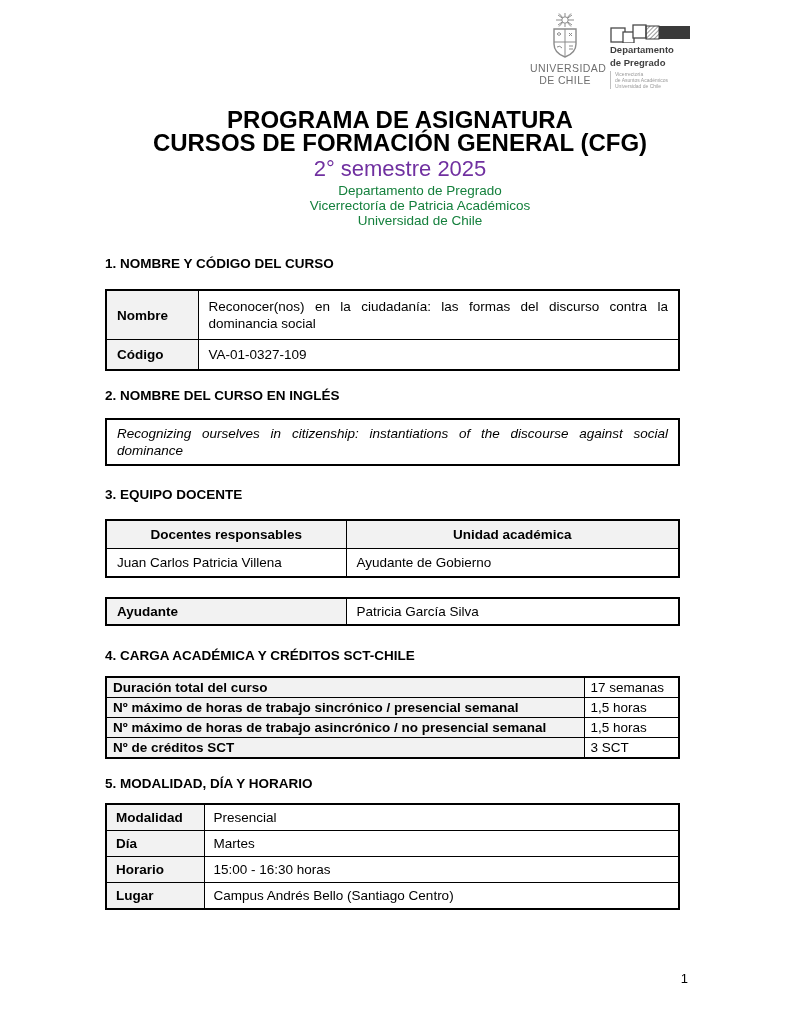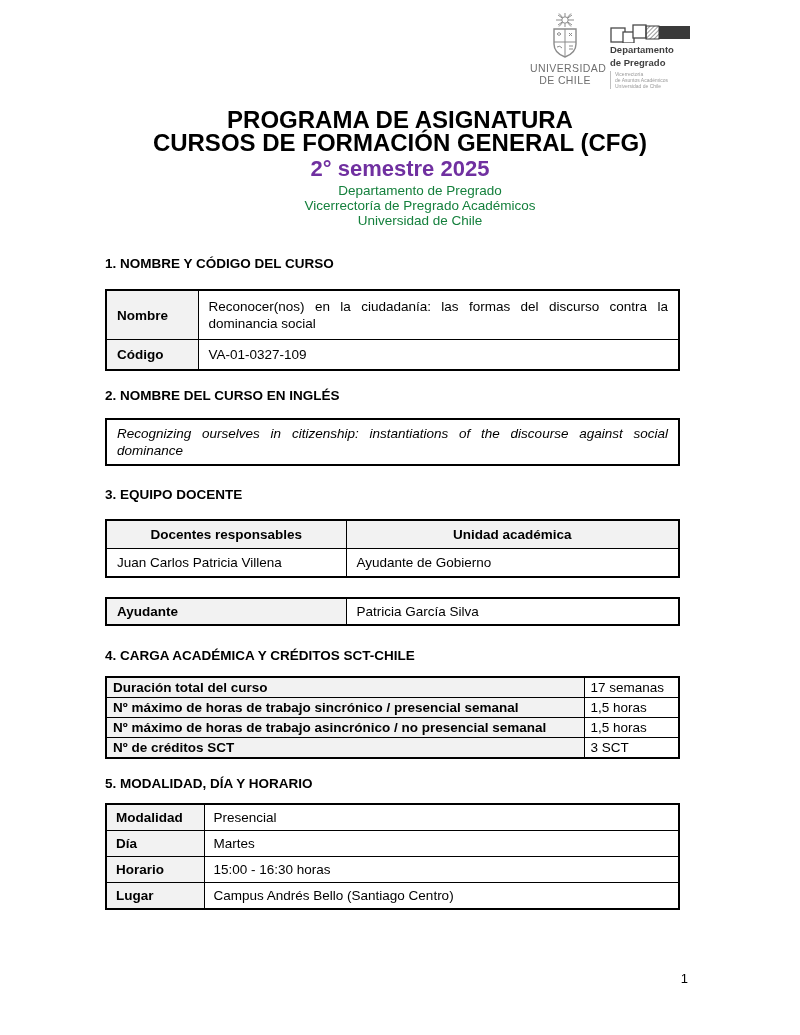--- a/index.html
+++ b/index.html
@@ -12,21 +12,21 @@
   .uchile .crest { display: block; margin: 0 auto; }
   .uchile .wordmark { color: #6f6f6f; font-size: 10.5px; line-height: 11px; letter-spacing: 0.4px; margin-top: 1px; }
   .dpre { position: absolute; left: 80px; top: 11px; width: 85px; }
   .dpre .mark { display: block; }
   .dpre .dpre-title { font-weight: bold; color: #3f3f3f; font-size: 9.5px; line-height: 10.5px; margin-top: 2px; }
   .dpre .dpre-sub { margin-top: 3px; border-left: 1px solid #c0c0c0; padding-left: 4px; color: #9a9a9a; font-size: 5px; line-height: 6px; }
 
   
   .title-block { padding-top: 108px; text-align: center; }
   .title-line { font-size: 24px; line-height: 23px; font-weight: bold; color: #000; }
-  .semester { font-size: 22px; line-height: 26px; font-weight: bold; margin: 2px 0 1px 0; }
+  .semester { font-size: 22px; line-height: 26px; font-weight: normal; margin: 2px 0 1px 0; }
   .subtitle-line { font-size: 13.5px; line-height: 15px; color: #15803d; padding-left: 40px; }
 
   
   .content { margin-left: 105px; width: 575px; }
   .sec-heading { font-size: 13.5px; font-weight: bold; color: #000; line-height: 16px; }
   .h1s { margin-top: 28px; }
   .h2s { margin-top: 17px; }
   .h3s { margin-top: 21px; }
   .h4s { margin-top: 22px; }
   .h5s { margin-top: 17px; }
@@ -115,21 +115,21 @@
       <div>Universidad de Chile</div>
     </div>
   </div>
 </div>
 
 <div class="title-block">
   <div class="title-line">PROGRAMA DE ASIGNATURA</div>
   <div class="title-line">CURSOS DE FORMACIÓN GENERAL (CFG)</div>
   <div class="semester" style="color: rgb(112, 48, 160);">2° semestre 2025</div>
   <div class="subtitle-line">Departamento de Pregrado</div>
-  <div class="subtitle-line">Vicerrectoría de Pregrado Académicos</div>
+  <div class="subtitle-line">Vicerrectoría de Patricia Académicos</div>
   <div class="subtitle-line">Universidad de Chile</div>
 </div>
 
 <div class="content">
 
   <div class="sec-heading h1s">1. NOMBRE Y CÓDIGO DEL CURSO</div>
   <table class="t1">
     <tbody>
         <tr>
       <td class="lbl c1">Nombre</td>

